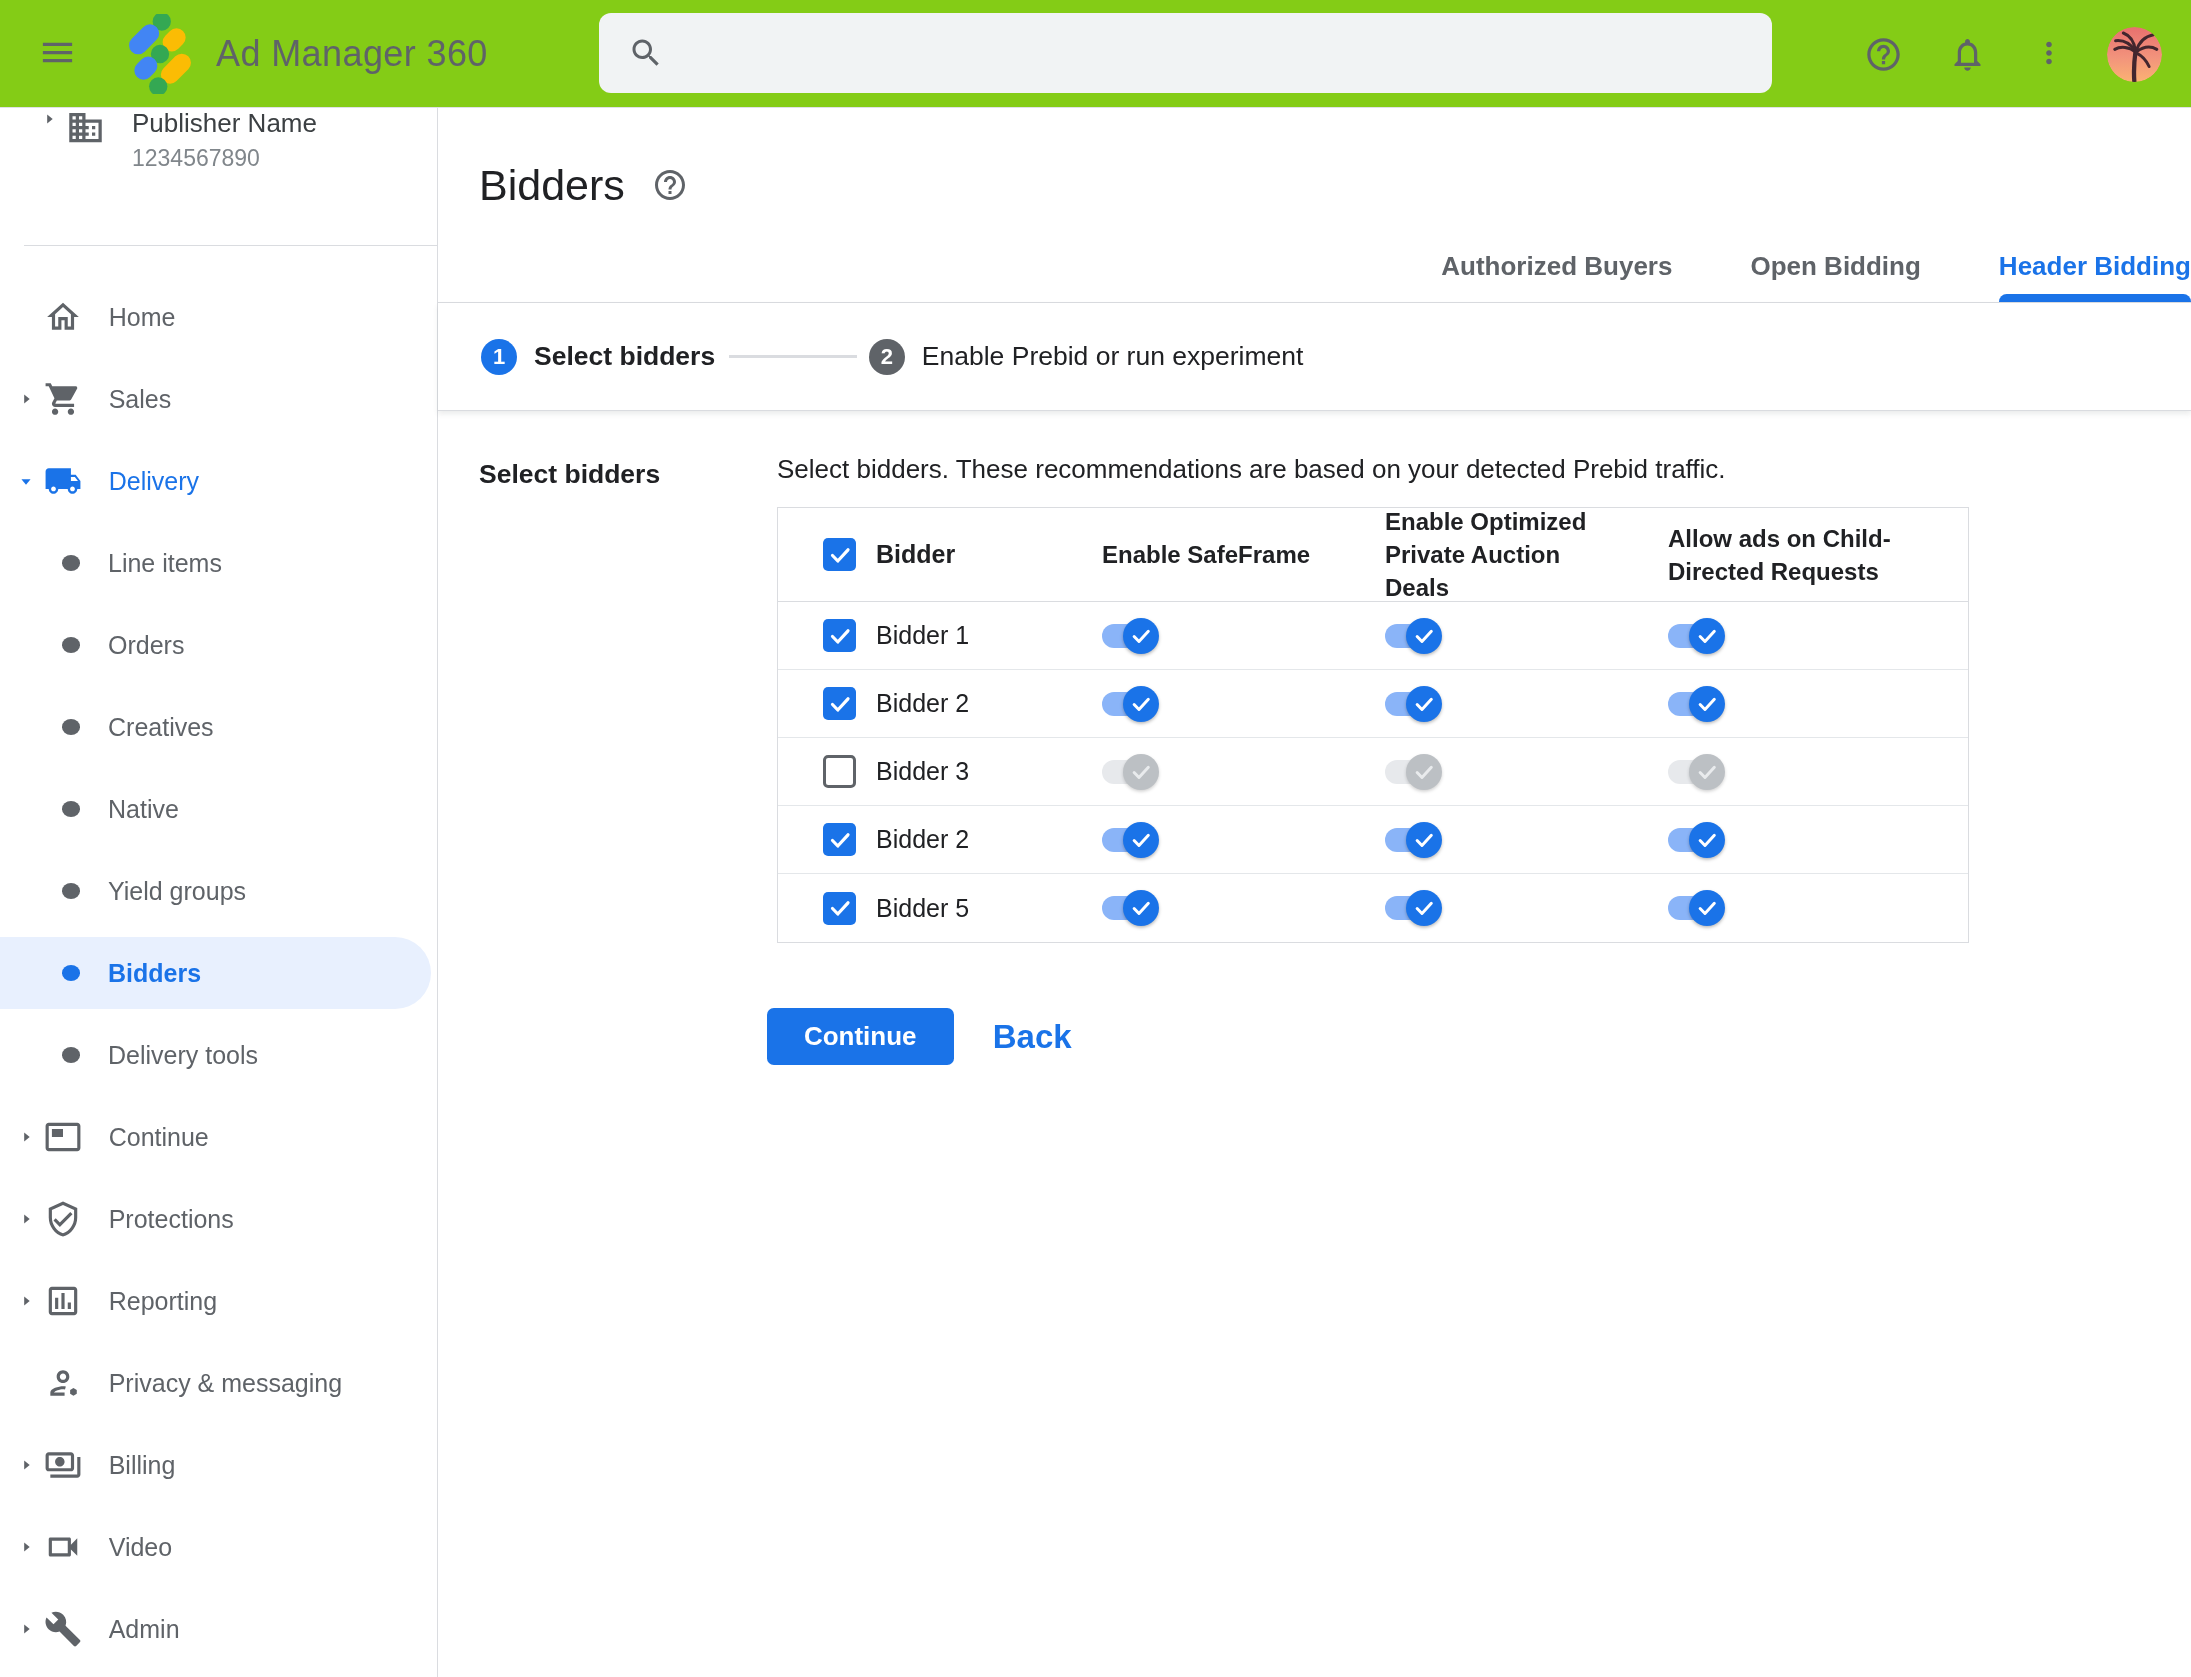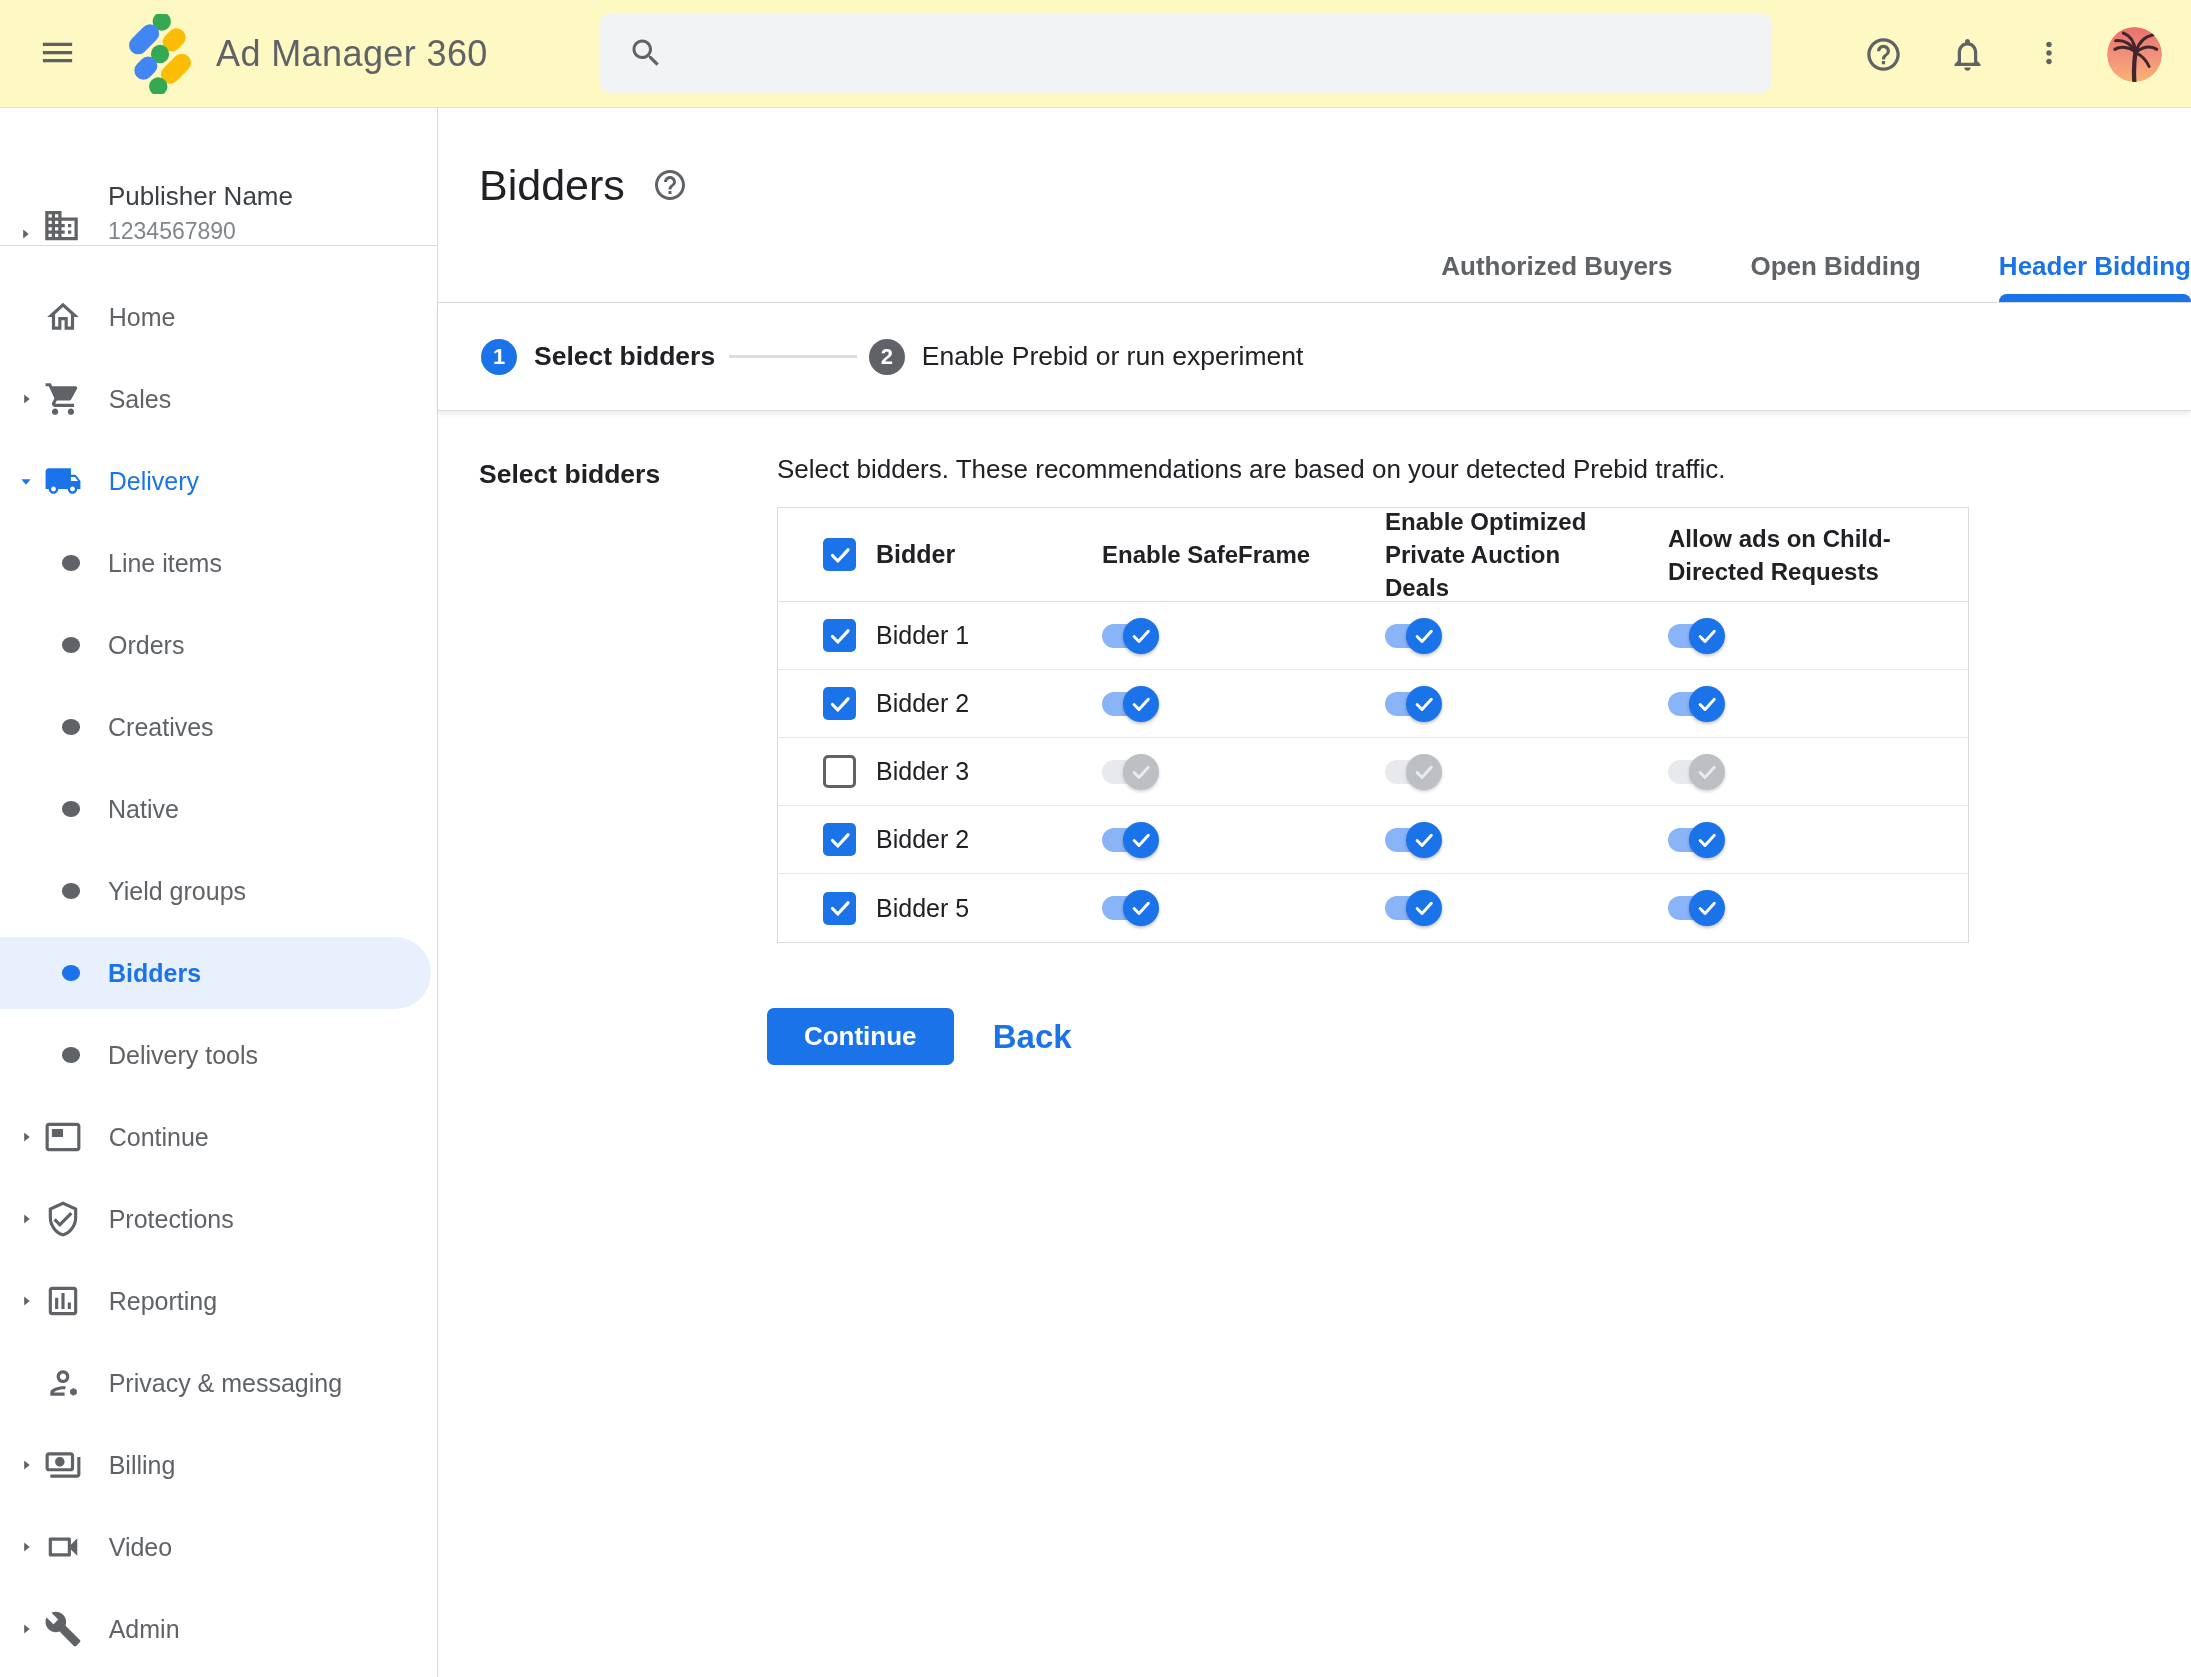--- a/index.html
+++ b/index.html
@@ -1,36 +1,36 @@
 <!DOCTYPE html>
 <html style="font-size:13.7px"><head>
 <meta charset="utf-8">
 <style>
   * { margin:0; padding:0; box-sizing:border-box; }
   html,body { width:2192px; height:1678px; background:#fff; font-family:"Liberation Sans", sans-serif; color:#202124; overflow:hidden; }
   .app { position:relative; width:2192px; height:1678px; background:#fff; }
 
   
-  .topbar { position:absolute; left:0; top:0; width:2192px; height:108px; background:#fef9c3; border-bottom:0.9px solid #dfe1e5; z-index:5; }
+  .topbar { position:absolute; left:0; top:0; width:2192px; height:108px; background:#84cc16; border-bottom:0.9px solid #dfe1e5; z-index:5; }
   .hamburger { position:absolute; left:37px; top:33px; width:41px; height:41px; border:none; background:none; cursor:pointer; color:#5f6368; }
   .hamburger svg { width:39px; height:39px; fill:currentColor; }
   .logo { position:absolute; left:120px; top:13.7px; width:80px; height:80px; }
   .app-name { position:absolute; left:216px; top:0; height:108px; display:flex; align-items:center; font-size:36px; color:#5f6368; letter-spacing:0.4px; }
   .search { position:absolute; left:599px; top:13px; width:1173px; height:80px; background:#f1f3f4; border-radius:12px; display:flex; align-items:center; padding-left:29px; cursor:text; }
   .search svg { width:36px; height:36px; fill:#5f6368; }
   .tb-actions { position:absolute; right:0; top:0; height:108px; display:flex; align-items:center; }
   .tb-btn { width:39px; height:39px; border:none; background:none; color:#5f6368; cursor:pointer; margin-right:45px; }
   .tb-btn svg { width:39px; height:39px; fill:currentColor; }
   .tb-btn.more { width:34px; margin-right:41px; }
   .tb-btn.more svg { width:34px; height:34px; }
   .avatar { width:55px; height:55px; border-radius:50%; overflow:hidden; margin-right:30px; cursor:pointer; flex:none; }
 
   
   .sidebar { position:absolute; left:0; top:108px; width:438px; height:1570px; background:#fff; border-right:0.9px solid #dadce0; }
-  .publisher { height:138px; border-bottom:0.9px solid #dadce0; display:flex; align-items:flex-end; cursor:pointer; }
+  .publisher { height:138px; border-bottom:0.9px solid #dadce0; display:flex; align-items:flex-start; cursor:pointer;margin-left:24px; }
   .pub-arrow { width:22px; height:22px; margin-left:13.7px; flex:none; }
   .pub-arrow svg { width:22px; height:22px; fill:#5f6368; }
   .pub-icon { width:39px; height:39px; margin-left:6.8px; flex:none; }
   .pub-icon svg { width:39px; height:39px; fill:#5f6368; }
   .pub-text { margin-left:26.5px; }
   .pub-name { font-size:26px; color:#3c4043; }
   .pub-id { font-size:23px; color:#80868b; margin-top:6px; }
   .nav { padding-top:30px; }
   .nav-item, .sub-item { height:82px; display:flex; align-items:center; position:relative; cursor:pointer; }
   .exp { width:22px; height:22px; margin-left:15.4px; flex:none; }

